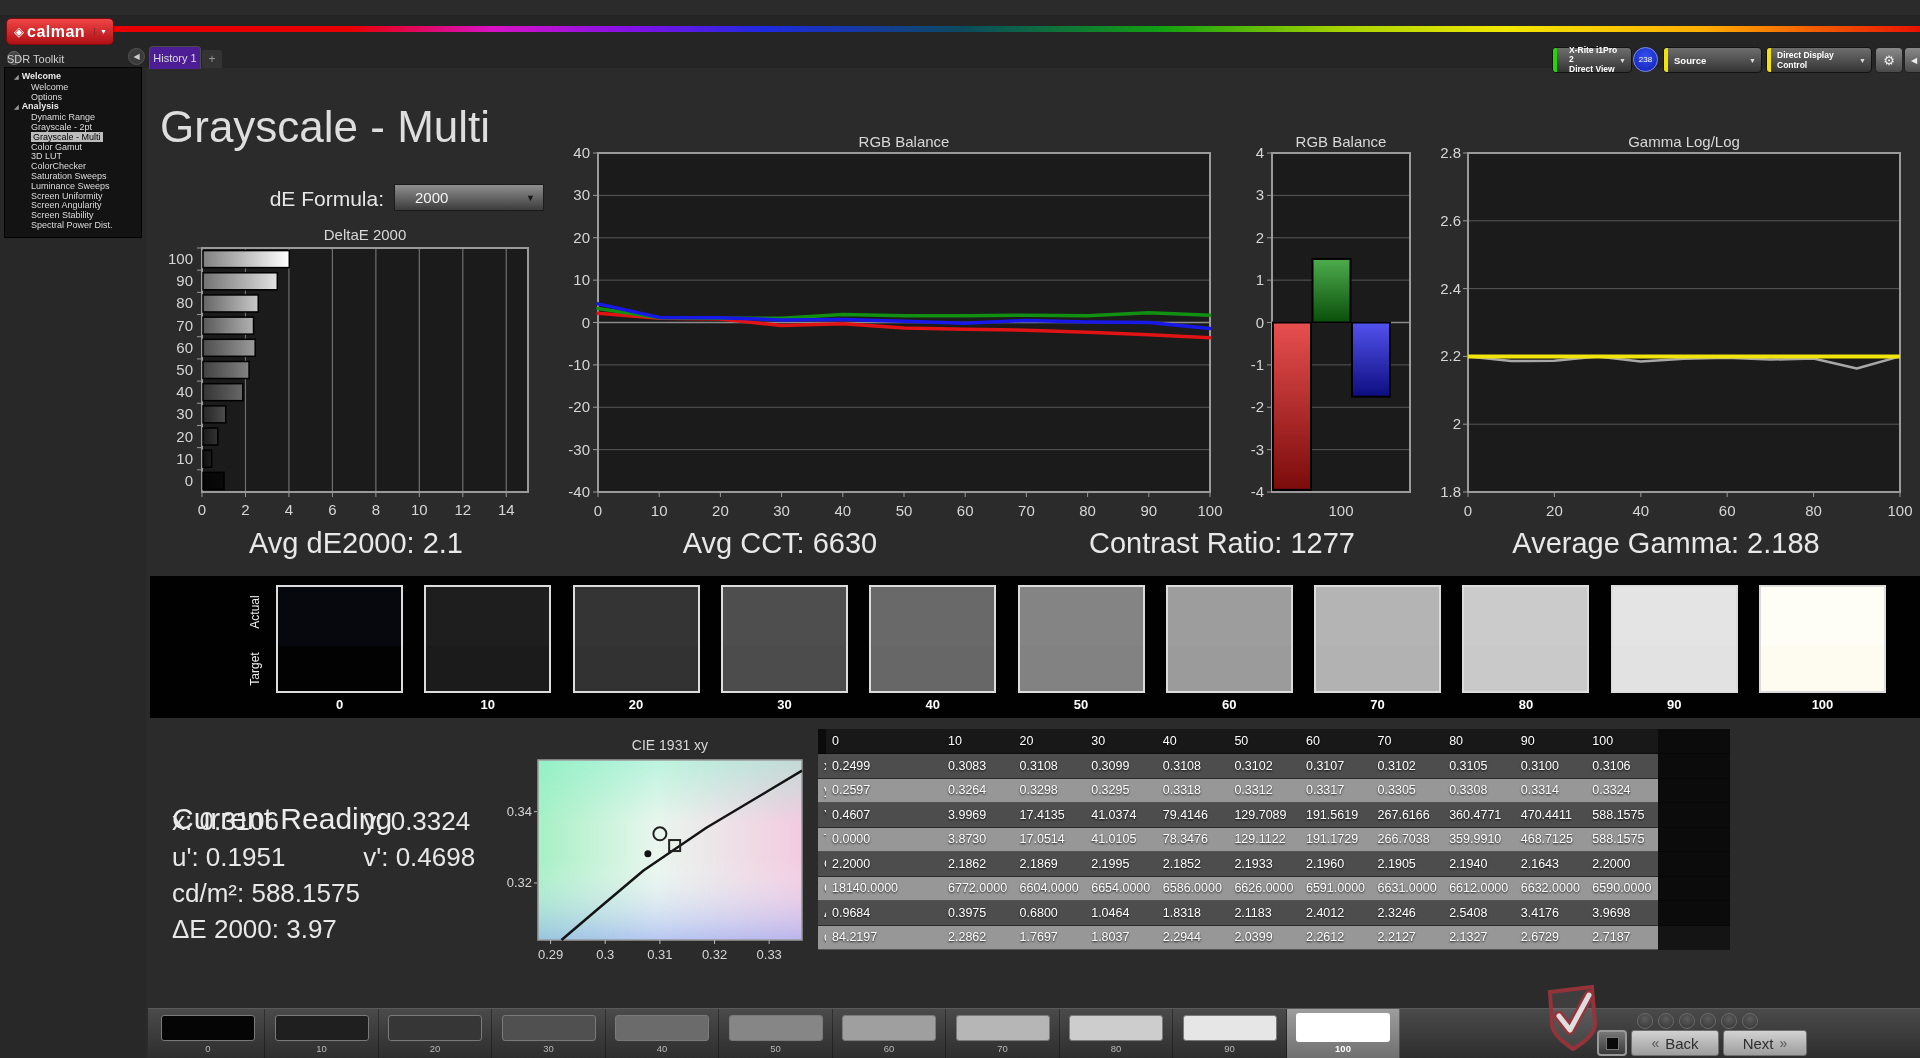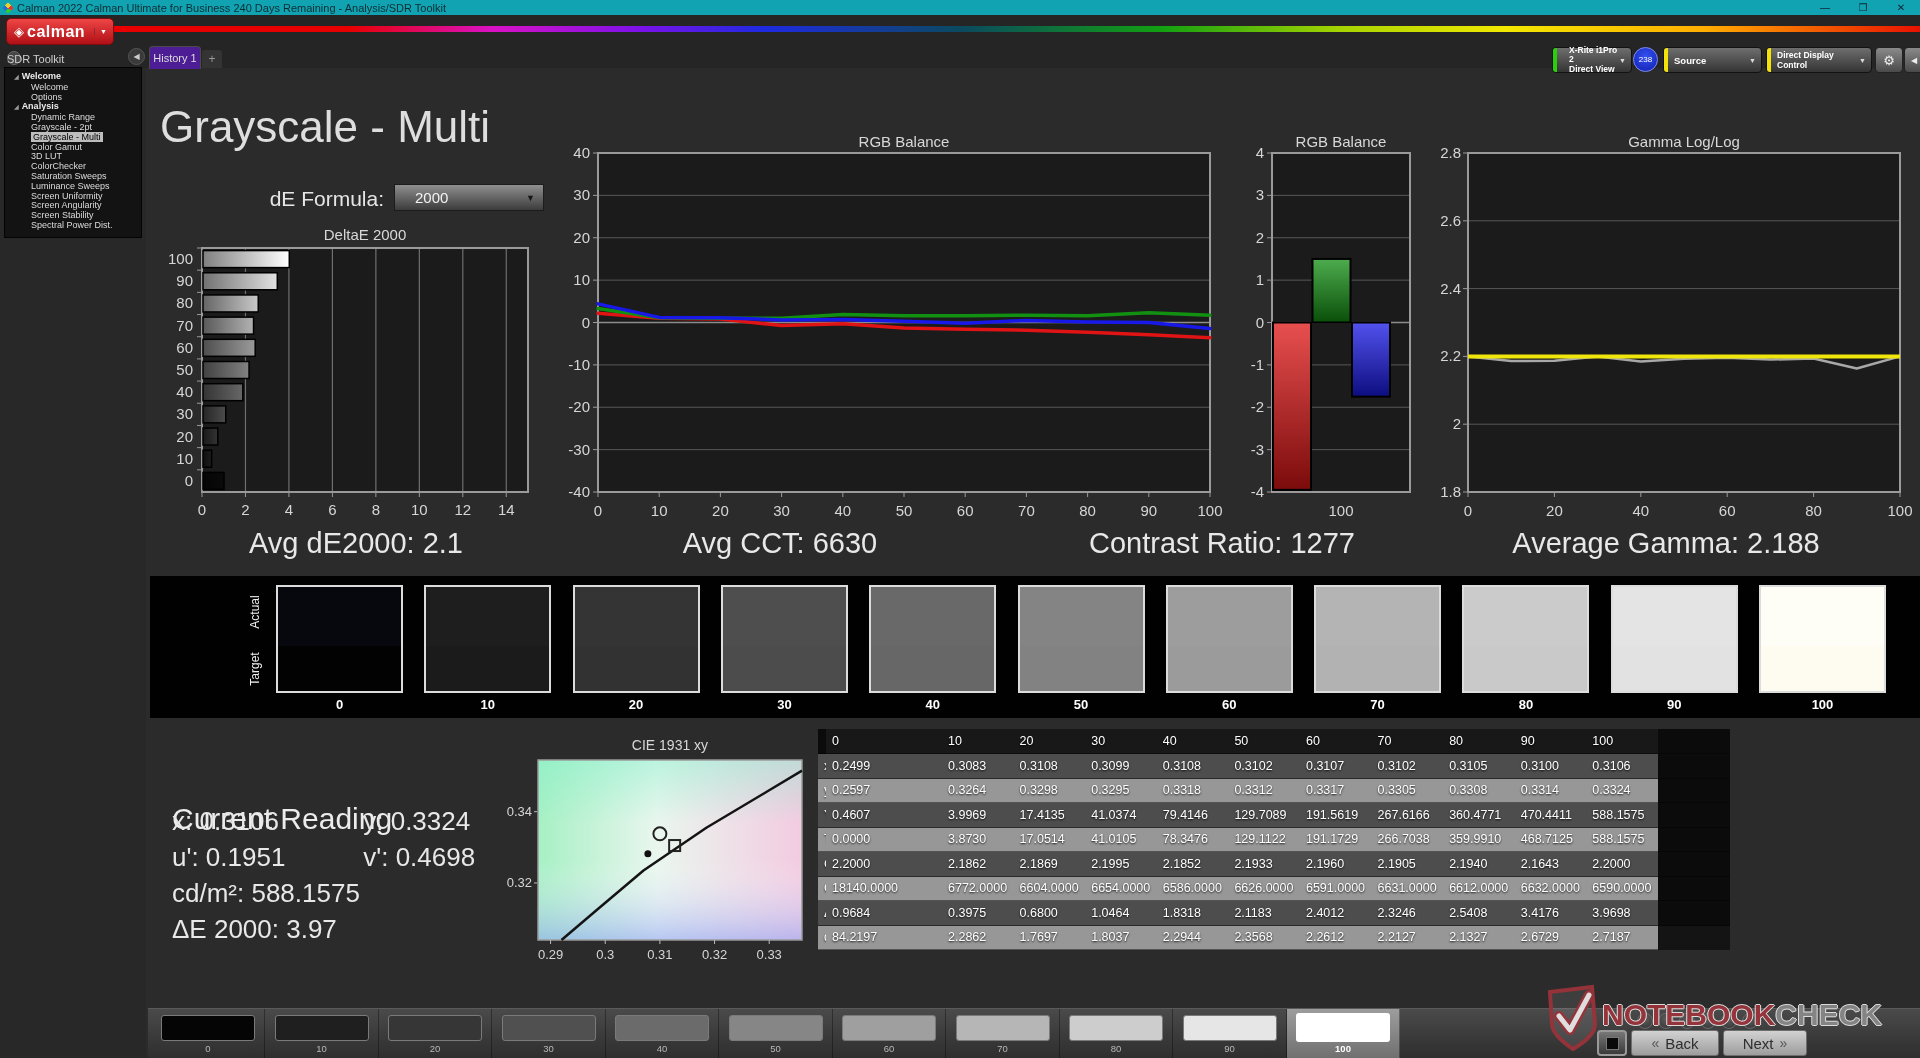--- a/index.html
+++ b/index.html
@@ -137,29 +137,20 @@
   .watermark{position:absolute;left:1546px;top:984px;display:flex;z-index:40;opacity:.92;pointer-events:none;}
   .wm-text{margin:14px 0 0 2px;font-size:30px;font-weight:bold;letter-spacing:0;white-space:nowrap;
       text-shadow:1px 0 #e9e9e9,-1px 0 #e9e9e9,0 1px #e9e9e9,0 -1px #e9e9e9;}
   .wm-red{color:#9c333a;} .wm-gray{color:#8a8a8a;}
 </style>
 </head>
 <body>
 
 <div class="app">
 
-  <div class="titlebar">
-    <div class="tb-icon"></div>
-    <div class="tb-title">Calman 2022 Calman Ultimate for Business 240 Days Remaining  - Analysis/SDR Toolkit</div>
-    <div class="tb-btns">
-      <div class="tb-btn">—</div>
-      <div class="tb-btn">❐</div>
-      <div class="tb-btn">✕</div>
-    </div>
-  </div>
 
   <div class="chrome"></div>
   <div class="calman-btn">
     <span class="calman-glyph">◈</span>
     <span class="calman-text">calman</span>
     <span class="calman-arrow">▼</span>
   </div>
   <div class="rainbow"></div>
 
   <div class="panel-toggle"></div>
@@ -680,21 +671,21 @@
       <div class="tc dark">2.5408</div>
       <div class="tc dark">3.4176</div>
       <div class="tc dark">3.9698</div>
       <div class="tc gut"></div>
       <div class="tc lite">dEITP</div>
       <div class="tc lite">84.2197</div>
       <div class="tc lite">2.2862</div>
       <div class="tc lite">1.7697</div>
       <div class="tc lite">1.8037</div>
       <div class="tc lite">2.2944</div>
-      <div class="tc lite">2.3568</div>
+      <div class="tc lite">2.0399</div>
       <div class="tc lite">2.2612</div>
       <div class="tc lite">2.2127</div>
       <div class="tc lite">2.1327</div>
       <div class="tc lite">2.6729</div>
       <div class="tc lite">2.7187</div>
     </div>
 
   <div class="bottom-bar" id="bottom-bar">
       <div class="bcell" style="left: 4px;">
         <div class="bsw" style="background: rgb(5, 5, 5);"></div>
@@ -760,18 +751,15 @@
     <span>Next</span>
     <span class="chev">»</span>
   </div>
 
   <div class="watermark">
     <svg width="54" height="68" viewBox="0 0 54 68">
       <path d="M4,8 L46,3 L49,40 C49,50 39,58 27,65 C15,57 7,49 6,41 Z" fill="rgba(250,250,250,0.10)" stroke="#9c333a" stroke-width="4"></path>
       <polyline points="13,32 24,46 43,11" fill="none" stroke="#9c333a" stroke-width="10" stroke-linecap="round" stroke-linejoin="round"></polyline>
       <polyline points="13,32 24,46 43,11" fill="none" stroke="#ededed" stroke-width="5" stroke-linecap="round" stroke-linejoin="round"></polyline>
     </svg>
-    <div class="wm-text">
-      <span class="wm-red">NOTEBOOK</span><span class="wm-gray">CHECK</span>
-    </div>
   </div>
 
 </div>
 
 </body></html>

